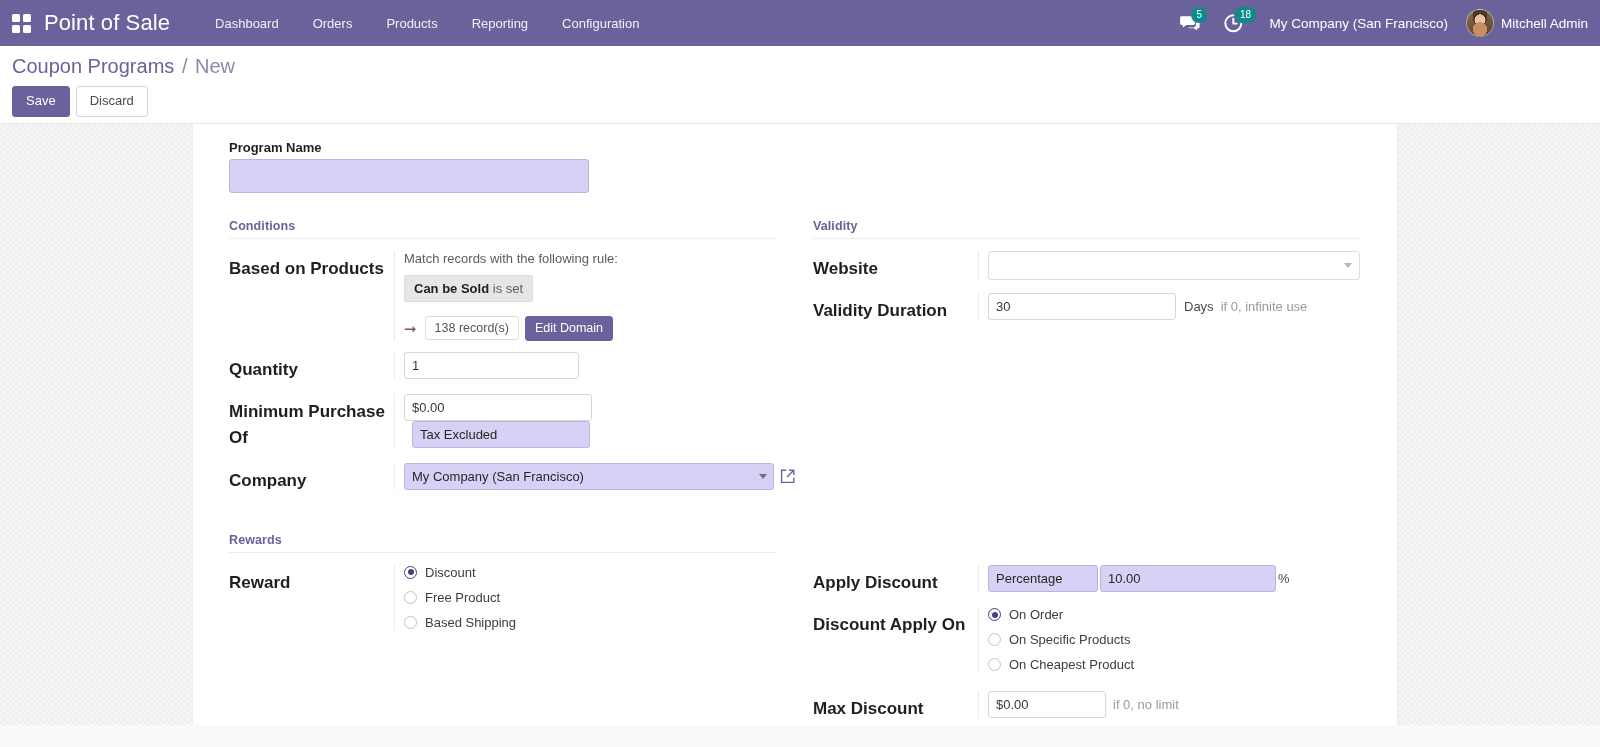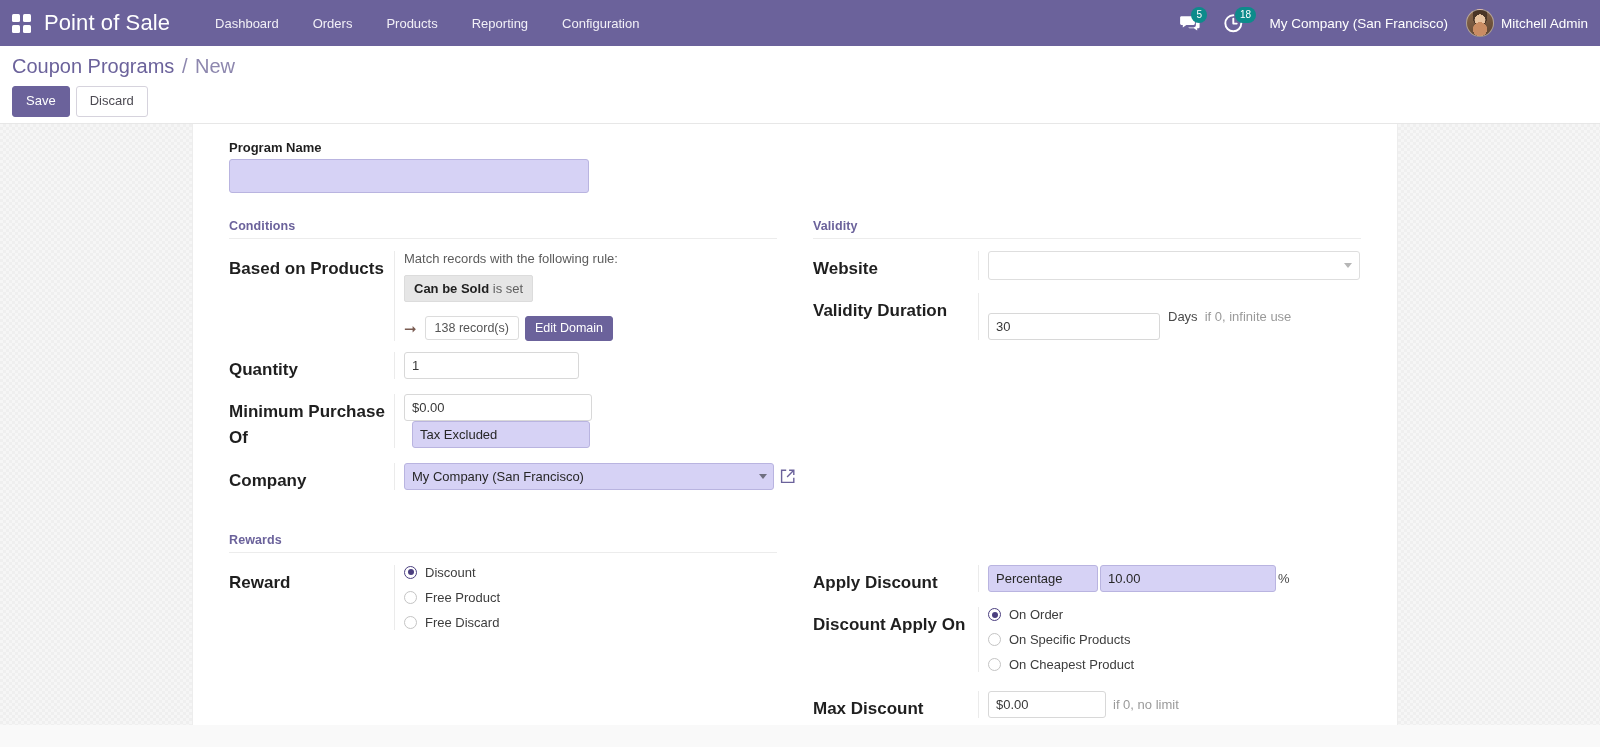--- a/index.html
+++ b/index.html
@@ -521,21 +521,21 @@
             <div class="m2o-empty">
               <input type="text" value="" style="">
               <span class="caret"></span>
             </div>
           </div>
         </div>
 
         <div class="f-row">
           <div class="f-label">Validity Duration</div>
           <div class="f-val">
-            <input class="inp" type="text" style="width: 172px; margin-top: 20px;" value="30">
+            <input class="inp" type="text" style="width: 188px;" value="30">
             <span class="suffix" style="margin-left:8px;">Days</span>
             <span class="hint">if 0, infinite use</span>
           </div>
         </div>
       </div>
     </div>
 
     <div class="grid2 rewards-wrap">
 
       <div class="col">
@@ -548,21 +548,21 @@
               <div class="radio-item">
                 <span class="radio-dot on"></span>
                 <span class="radio-label">Discount</span>
               </div>
               <div class="radio-item">
                 <span class="radio-dot"></span>
                 <span class="radio-label">Free Product</span>
               </div>
               <div class="radio-item">
                 <span class="radio-dot"></span>
-                <span class="radio-label">Free Discard</span>
+                <span class="radio-label">Based Shipping</span>
               </div>
             </div>
           </div>
         </div>
       </div>
 
       <div class="col">
         <div class="group-title" style="visibility:hidden;">&nbsp;</div>
 
         <div class="f-row">

